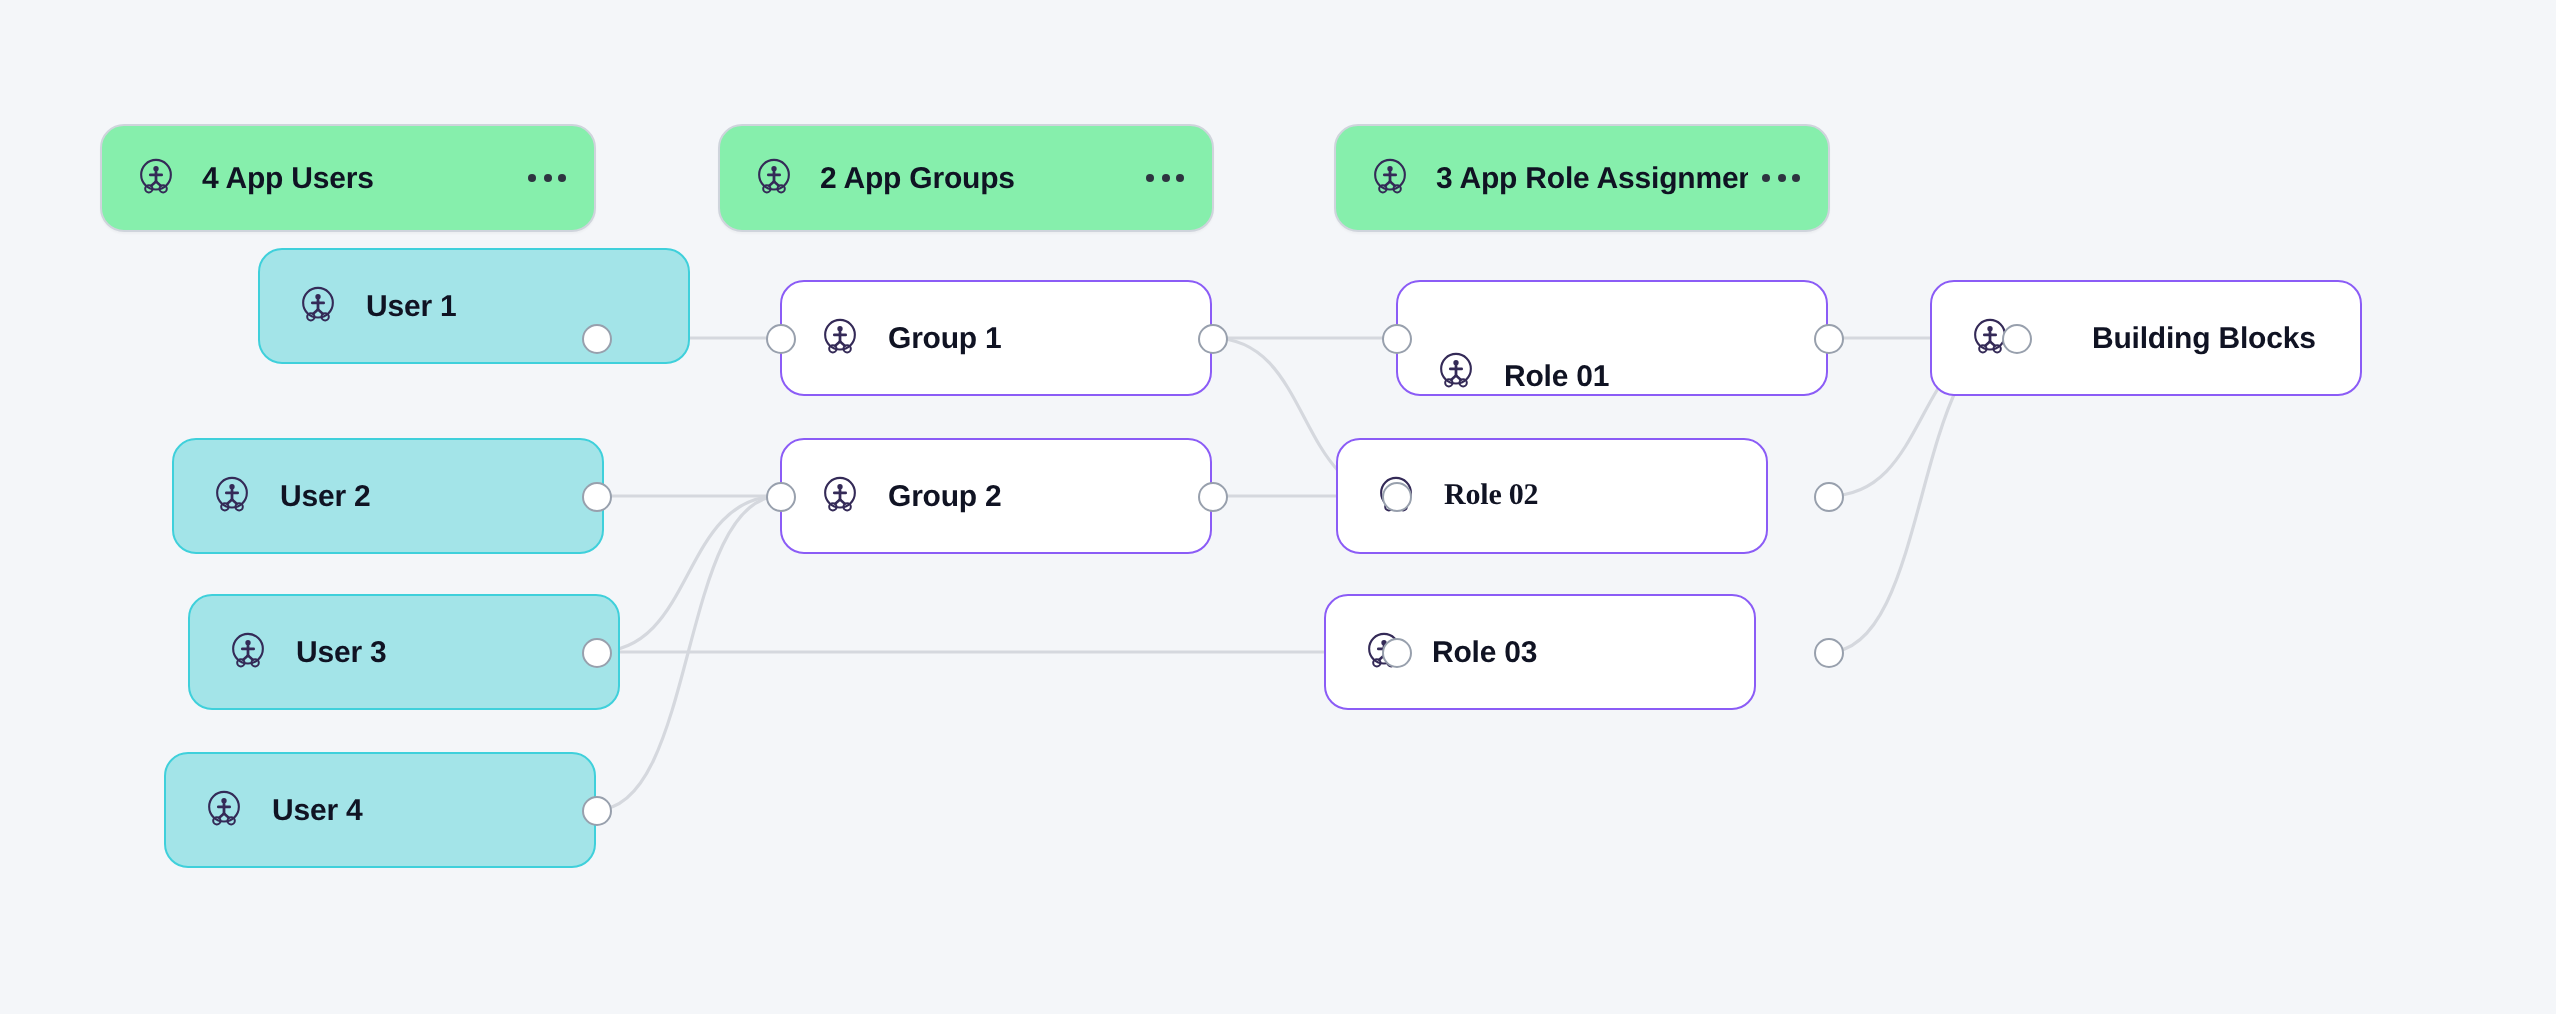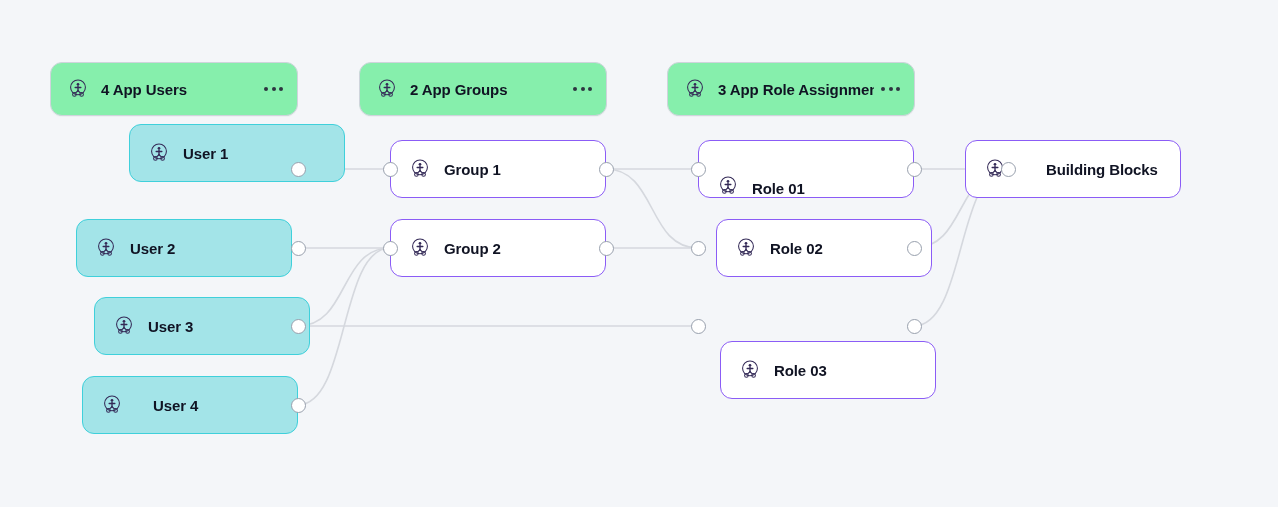--- a/index.html
+++ b/index.html
@@ -164,21 +164,21 @@
           <path d="M8.9 10.3 H15.1" stroke="#342a57" stroke-width="1.5" stroke-linecap="round"></path>
           <path d="M12 13.9 L9.4 16.2" stroke="#342a57" stroke-width="1.35" stroke-linecap="round"></path>
           <path d="M12 13.9 L14.6 16.2" stroke="#342a57" stroke-width="1.35" stroke-linecap="round"></path>
           <circle cx="8.1" cy="17.9" r="2.0" stroke="#342a57" stroke-width="1.1"></circle>
           <circle cx="15.9" cy="17.9" r="2.0" stroke="#342a57" stroke-width="1.1"></circle>
         </svg>
       </span>
       <span class="node-label">User 1</span>
     </div>
     <div class="port" style="left: 290.5px; top: 161.5px;"></div>
-    <div class="node teal" style="left: 76px; top: 219px; width: 216px;">
+    <div class="node teal" style="left: 86px; top: 219px; width: 216px;">
       <span style="display: flex;">
         <svg class="idicon" viewBox="0 0 24 24" fill="none" xmlns="http://www.w3.org/2000/svg">
           <circle cx="12" cy="10.2" r="8.1" stroke="#342a57" stroke-width="1.15"></circle>
           <circle cx="12" cy="6.9" r="1.45" fill="#342a57"></circle>
           <path d="M12 8.6 V13.9" stroke="#342a57" stroke-width="1.5" stroke-linecap="round"></path>
           <path d="M8.9 10.3 H15.1" stroke="#342a57" stroke-width="1.5" stroke-linecap="round"></path>
           <path d="M12 13.9 L9.4 16.2" stroke="#342a57" stroke-width="1.35" stroke-linecap="round"></path>
           <path d="M12 13.9 L14.6 16.2" stroke="#342a57" stroke-width="1.35" stroke-linecap="round"></path>
           <circle cx="8.1" cy="17.9" r="2.0" stroke="#342a57" stroke-width="1.1"></circle>
           <circle cx="15.9" cy="17.9" r="2.0" stroke="#342a57" stroke-width="1.1"></circle>
@@ -196,21 +196,21 @@
           <path d="M8.9 10.3 H15.1" stroke="#342a57" stroke-width="1.5" stroke-linecap="round"></path>
           <path d="M12 13.9 L9.4 16.2" stroke="#342a57" stroke-width="1.35" stroke-linecap="round"></path>
           <path d="M12 13.9 L14.6 16.2" stroke="#342a57" stroke-width="1.35" stroke-linecap="round"></path>
           <circle cx="8.1" cy="17.9" r="2.0" stroke="#342a57" stroke-width="1.1"></circle>
           <circle cx="15.9" cy="17.9" r="2.0" stroke="#342a57" stroke-width="1.1"></circle>
         </svg>
       </span>
       <span class="node-label">User 3</span>
     </div>
     <div class="port" style="left: 290.5px; top: 318.5px;"></div>
-    <div class="node teal" style="left: 82px; top: 376px; width: 216px; gap: 17px;">
+    <div class="node teal" style="left: 82px; top: 376px; width: 216px;">
       <span style="display: flex;">
         <svg class="idicon" viewBox="0 0 24 24" fill="none" xmlns="http://www.w3.org/2000/svg">
           <circle cx="12" cy="10.2" r="8.1" stroke="#342a57" stroke-width="1.15"></circle>
           <circle cx="12" cy="6.9" r="1.45" fill="#342a57"></circle>
           <path d="M12 8.6 V13.9" stroke="#342a57" stroke-width="1.5" stroke-linecap="round"></path>
           <path d="M8.9 10.3 H15.1" stroke="#342a57" stroke-width="1.5" stroke-linecap="round"></path>
           <path d="M12 13.9 L9.4 16.2" stroke="#342a57" stroke-width="1.35" stroke-linecap="round"></path>
           <path d="M12 13.9 L14.6 16.2" stroke="#342a57" stroke-width="1.35" stroke-linecap="round"></path>
           <circle cx="8.1" cy="17.9" r="2.0" stroke="#342a57" stroke-width="1.1"></circle>
           <circle cx="15.9" cy="17.9" r="2.0" stroke="#342a57" stroke-width="1.1"></circle>
@@ -303,38 +303,38 @@
           <path d="M12 13.9 L9.4 16.2" stroke="#342a57" stroke-width="1.35" stroke-linecap="round"></path>
           <path d="M12 13.9 L14.6 16.2" stroke="#342a57" stroke-width="1.35" stroke-linecap="round"></path>
           <circle cx="8.1" cy="17.9" r="2.0" stroke="#342a57" stroke-width="1.1"></circle>
           <circle cx="15.9" cy="17.9" r="2.0" stroke="#342a57" stroke-width="1.1"></circle>
         </svg>
       </span>
       <span class="node-label">Role 01</span>
     </div>
     <div class="port" style="left: 690.5px; top: 161.5px;"></div>
     <div class="port" style="left: 906.5px; top: 161.5px;"></div>
-    <div class="node" style="left: 716px; top: 219px; width: 216px;">
+    <div class="node" style="left: 668px; top: 219px; width: 216px; font-family: Liberation Serif, serif;">
       <span style="display: flex;">
         <svg class="idicon" viewBox="0 0 24 24" fill="none" xmlns="http://www.w3.org/2000/svg">
           <circle cx="12" cy="10.2" r="8.1" stroke="#342a57" stroke-width="1.15"></circle>
           <circle cx="12" cy="6.9" r="1.45" fill="#342a57"></circle>
           <path d="M12 8.6 V13.9" stroke="#342a57" stroke-width="1.5" stroke-linecap="round"></path>
           <path d="M8.9 10.3 H15.1" stroke="#342a57" stroke-width="1.5" stroke-linecap="round"></path>
           <path d="M12 13.9 L9.4 16.2" stroke="#342a57" stroke-width="1.35" stroke-linecap="round"></path>
           <path d="M12 13.9 L14.6 16.2" stroke="#342a57" stroke-width="1.35" stroke-linecap="round"></path>
           <circle cx="8.1" cy="17.9" r="2.0" stroke="#342a57" stroke-width="1.1"></circle>
           <circle cx="15.9" cy="17.9" r="2.0" stroke="#342a57" stroke-width="1.1"></circle>
         </svg>
       </span>
       <span class="node-label">Role 02</span>
     </div>
     <div class="port" style="left: 690.5px; top: 240.5px;"></div>
     <div class="port" style="left: 906.5px; top: 240.5px;"></div>
-    <div class="node" style="left: 720px; top: 297px; width: 216px; margin-top: 44px;">
+    <div class="node" style="left: 662px; top: 297px; width: 216px;">
       <span style="display: flex;">
         <svg class="idicon" viewBox="0 0 24 24" fill="none" xmlns="http://www.w3.org/2000/svg">
           <circle cx="12" cy="10.2" r="8.1" stroke="#342a57" stroke-width="1.15"></circle>
           <circle cx="12" cy="6.9" r="1.45" fill="#342a57"></circle>
           <path d="M12 8.6 V13.9" stroke="#342a57" stroke-width="1.5" stroke-linecap="round"></path>
           <path d="M8.9 10.3 H15.1" stroke="#342a57" stroke-width="1.5" stroke-linecap="round"></path>
           <path d="M12 13.9 L9.4 16.2" stroke="#342a57" stroke-width="1.35" stroke-linecap="round"></path>
           <path d="M12 13.9 L14.6 16.2" stroke="#342a57" stroke-width="1.35" stroke-linecap="round"></path>
           <circle cx="8.1" cy="17.9" r="2.0" stroke="#342a57" stroke-width="1.1"></circle>
           <circle cx="15.9" cy="17.9" r="2.0" stroke="#342a57" stroke-width="1.1"></circle>

